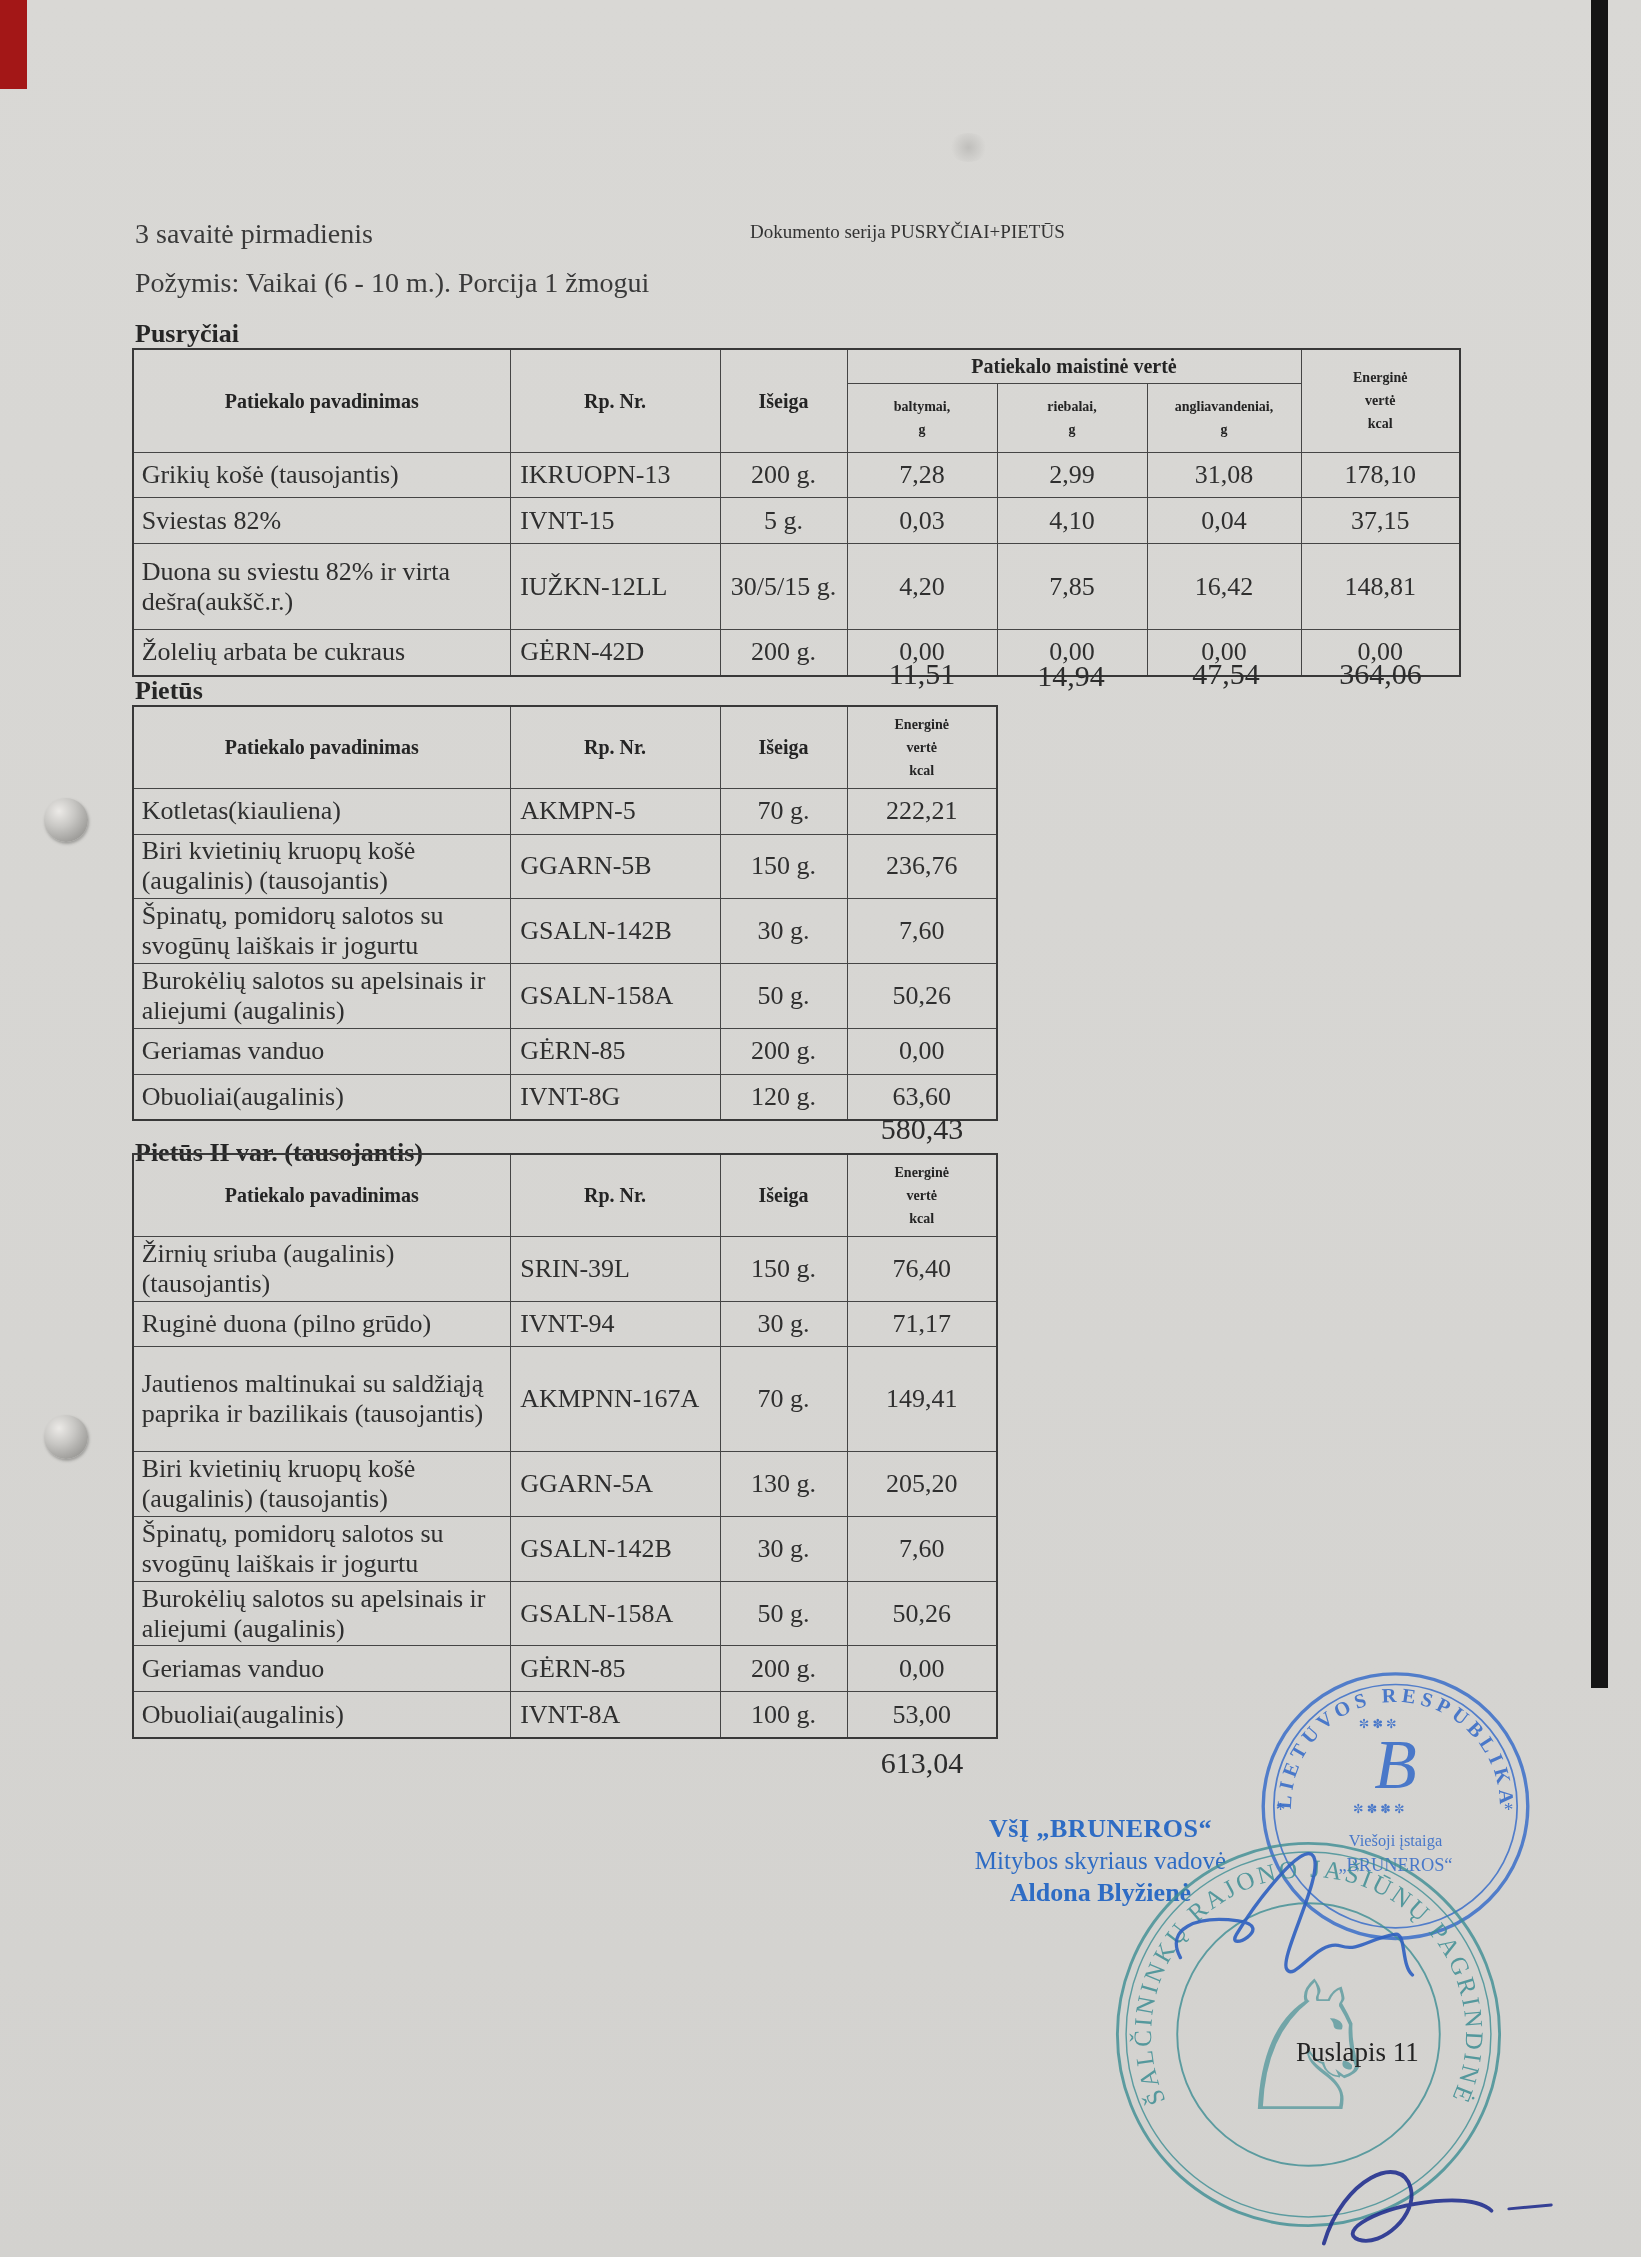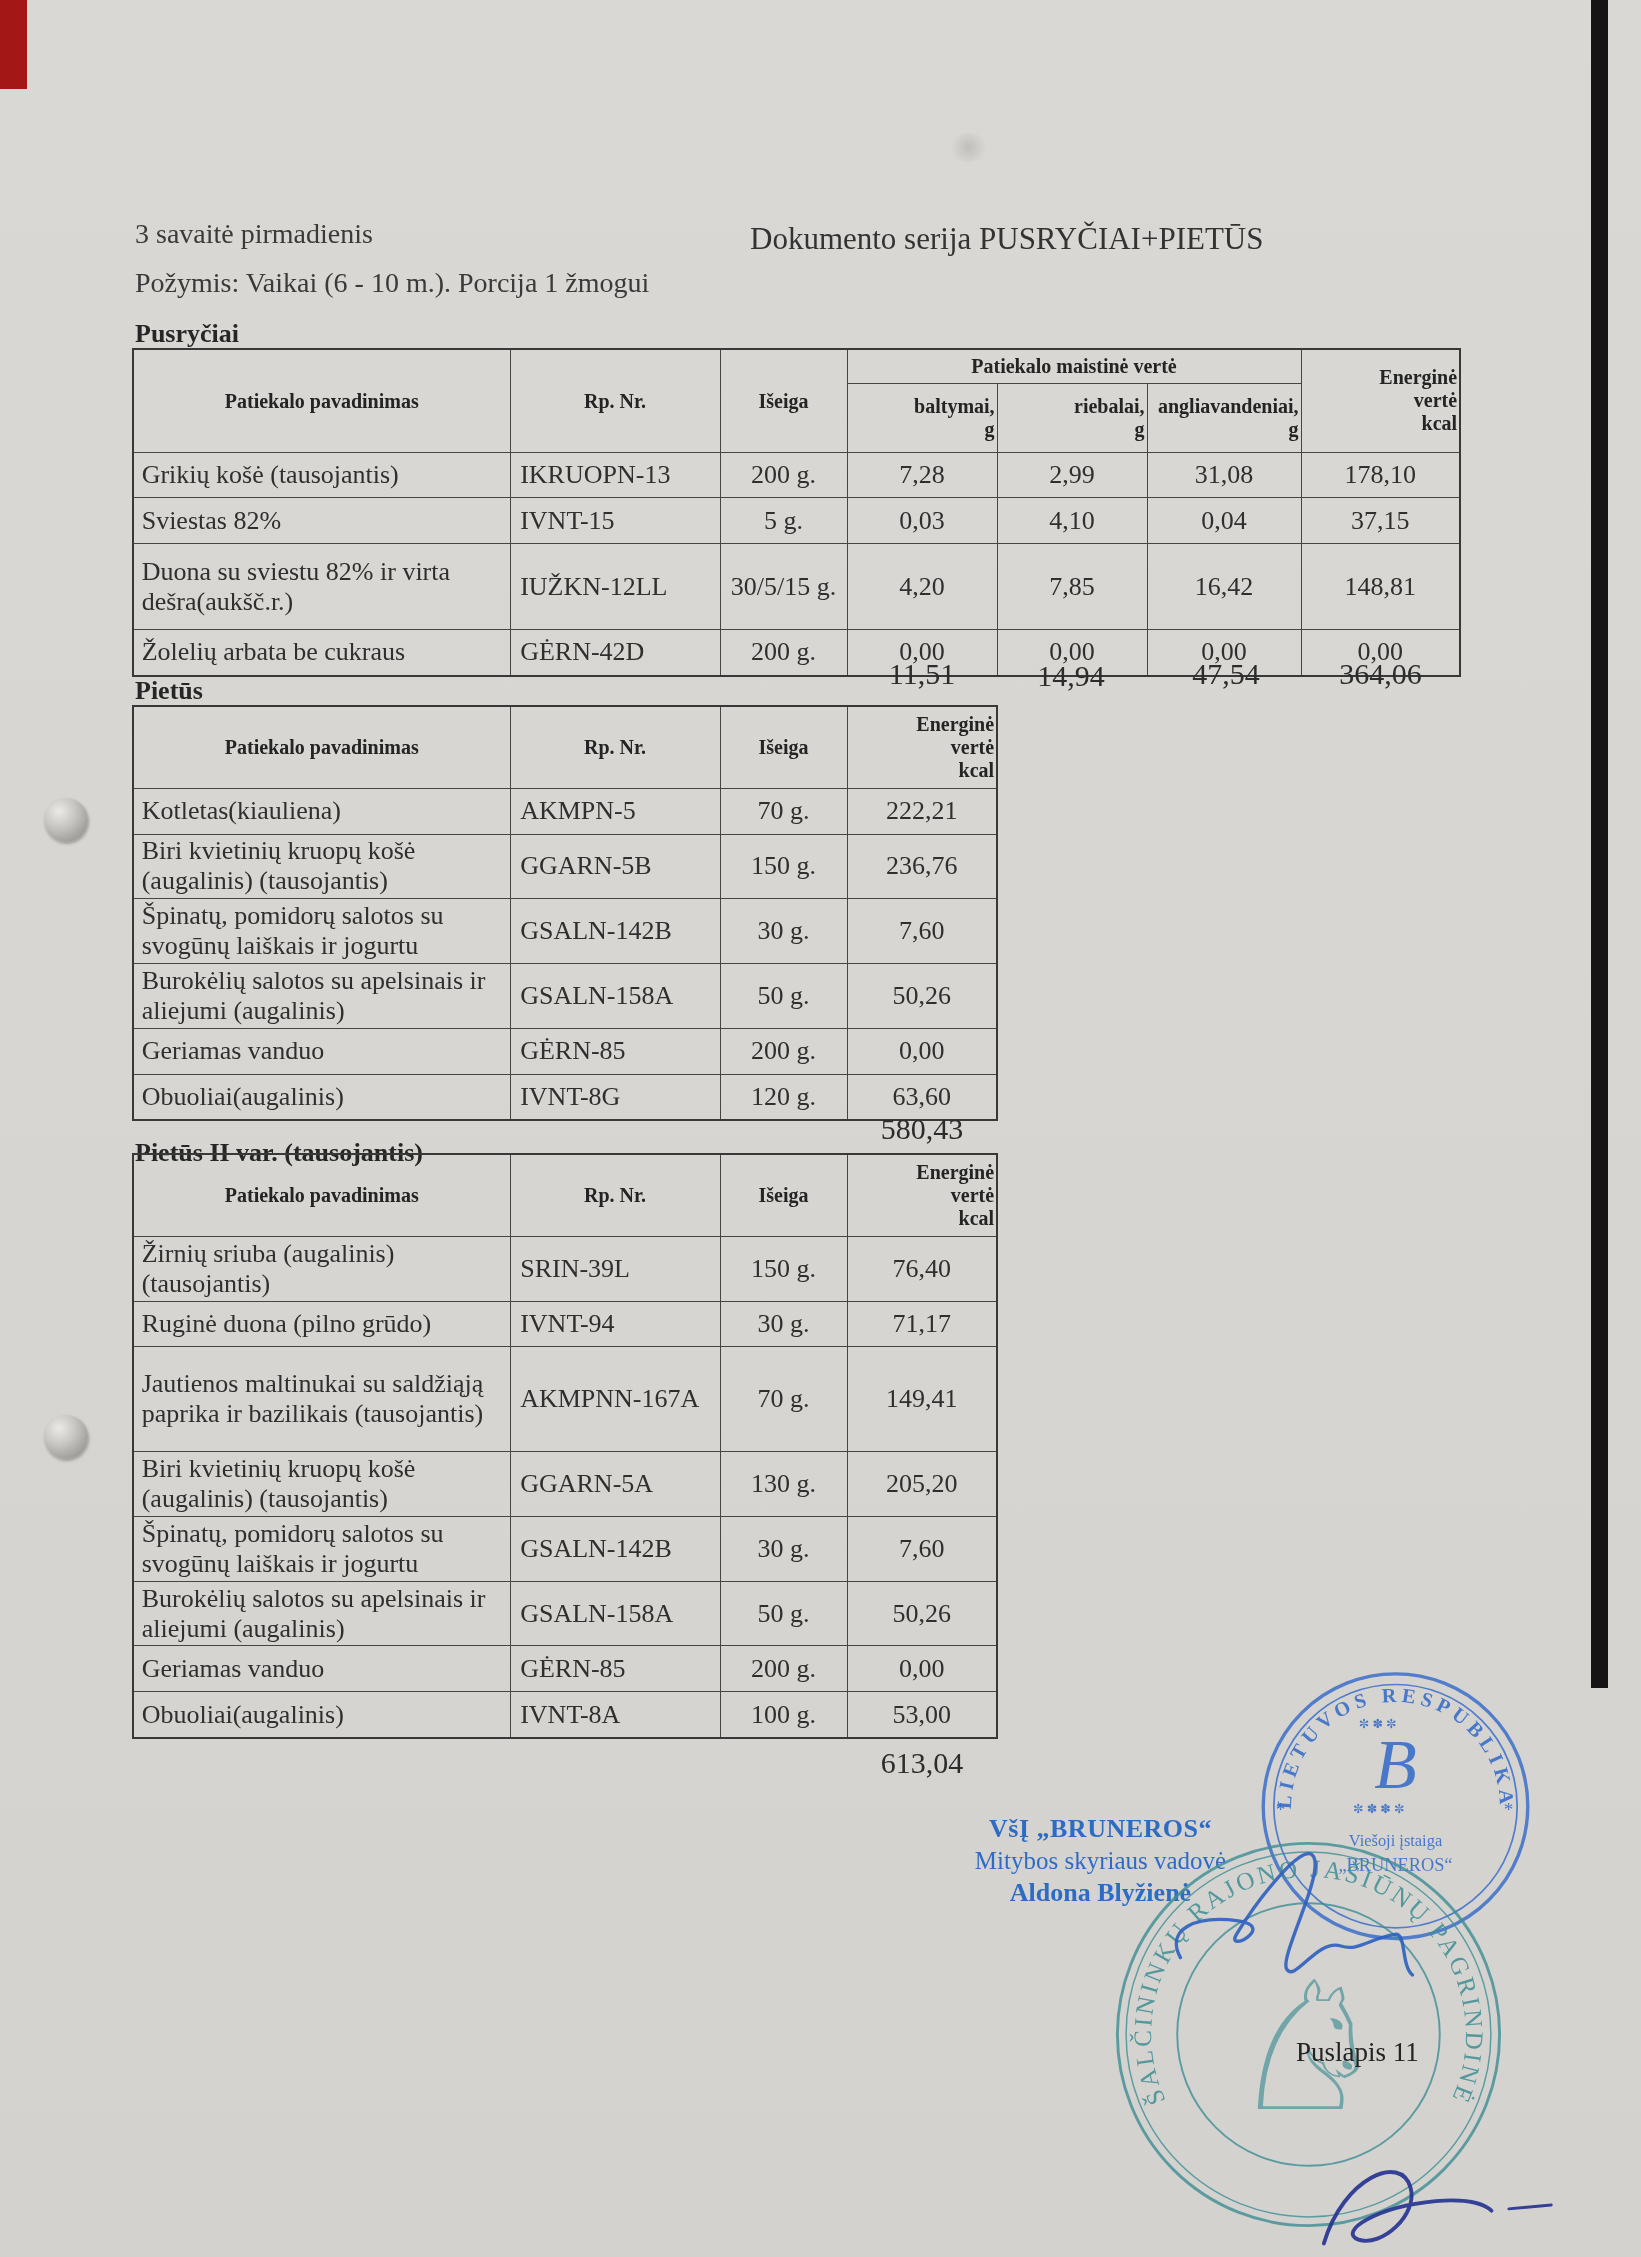--- a/index.html
+++ b/index.html
@@ -6,27 +6,27 @@
   .paper {
     position:relative; width:1641px; height:2257px;
     background:linear-gradient(180deg,#d9d8d5 0%, #d6d5d2 60%, #d3d2cf 100%);
     overflow:hidden;
     font-family:"Liberation Serif","DejaVu Serif",serif;
     color:#2f2f2f;
   }
   .abs {position:absolute;}
   .txt {position:absolute; white-space:nowrap;}
   .h-main {font-size:28px; color:#3a3a3a;}
-  .h-doc {font-size:31px; color:#333;}
+  .h-doc {font-size:19px; color:#333;}
   .sect {position:absolute; font-weight:bold; font-size:26px; color:#262626;}
 
   .tbl {position:absolute; border-collapse:collapse; table-layout:fixed; border:2.9px solid #383838;}
   .tbl th,.tbl td {border:1.9px solid #454545;}
   .tbl thead th {font-weight:bold; font-size:20px; text-align:center; vertical-align:middle; padding:2.9px 1.9px; line-height:24px; color:#242424;}
-  .tbl thead th div {font-size:20px; line-height:23px;text-align:right;}
+  .tbl thead th div {font-size:14px; line-height:23px;}
   .tbl thead tr.sub th {height:62px;}
   .tbl th.grp {height:27px;}
   .tbl td {font-size:26px; text-align:center; vertical-align:middle; height:41px; padding:1.9px 3.9px; line-height:30px;}
   .tbl td.col-dish {text-align:left; padding-left:7.7px;}
   .tbl td.col-rp {text-align:left; padding-left:9.7px;margin-left:27px;}
   #lunch-table thead th, #lunch2-table thead th {height:75px;}
   #breakfast-table tbody tr:nth-child(3) td {height:81px;}
   #lunch2-table tbody tr:nth-child(3) td {height:100px;}
 
   .total-num {position:absolute; font-size:30px; text-align:center; color:#2c2c2c;}

